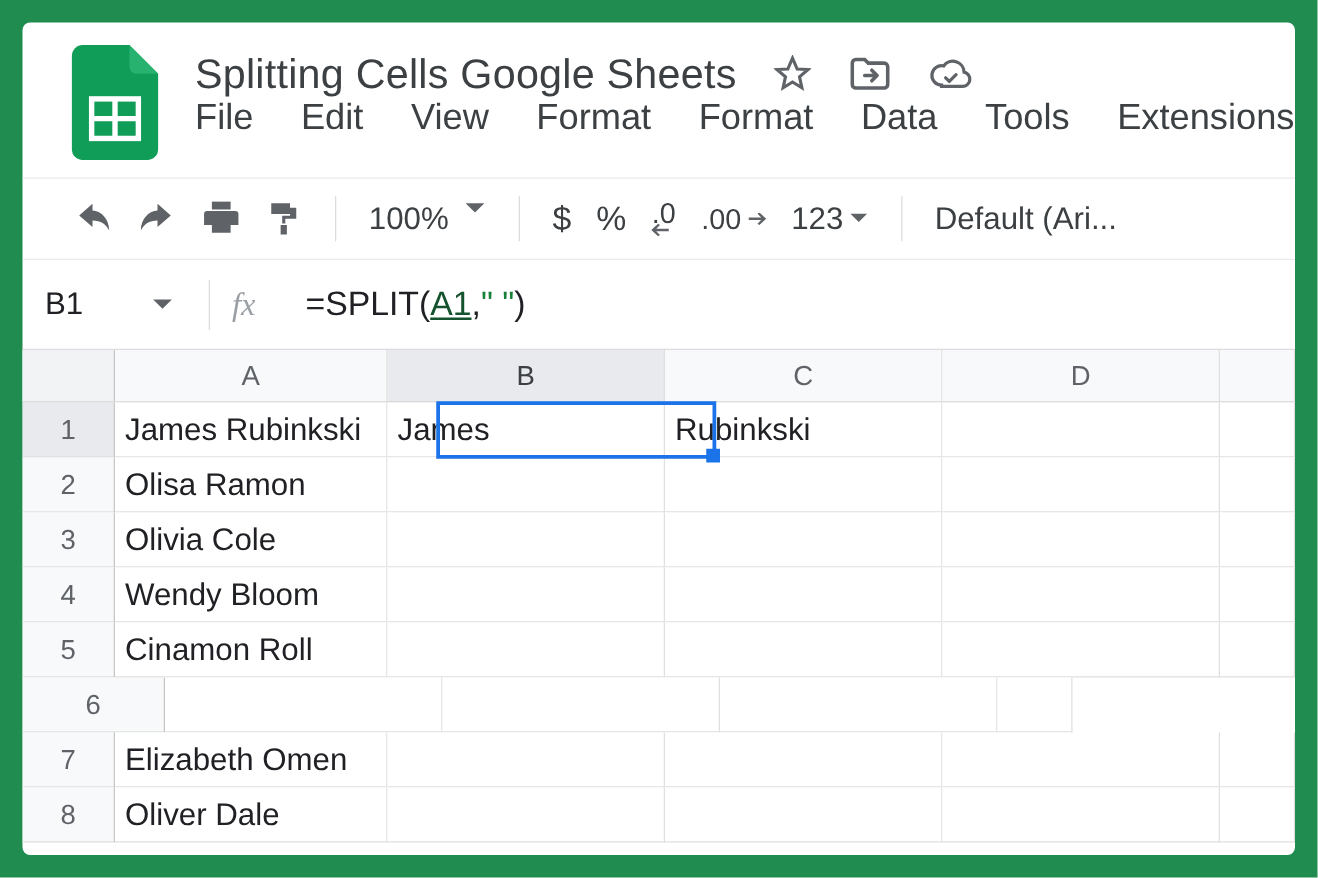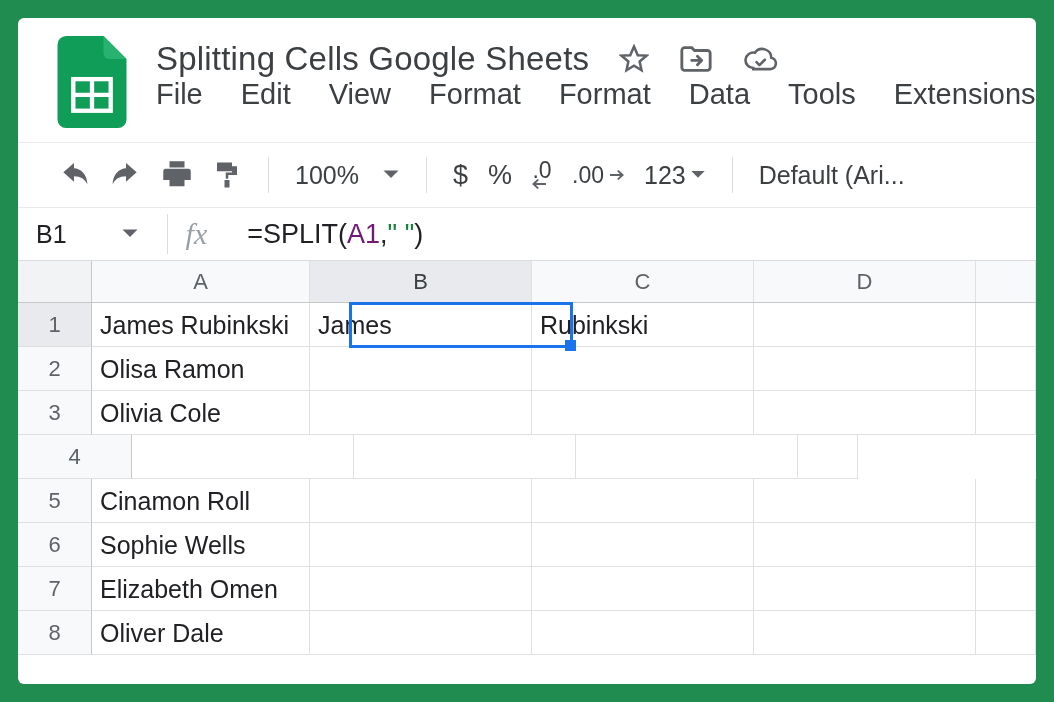--- a/index.html
+++ b/index.html
@@ -69,67 +69,67 @@
     padding: 14px 0 14px 40px;
     color: #5f6368;
     font-size: 25px;
   }
   .toolbar .sep {
     width: 1px; height: 36px;
     background: #dadce0;
     margin: 0 6px;
   }
   .zoom {
-    display: flex; align-items: center; gap: 23px;
+    display: flex; gap: 12px;
     color: #3c4043; font-size: 25px;
   }
   .fmt123 {
     display: flex; align-items: center; gap: 4px;
     color: #3c4043; font-size: 25px;
   }
   .font-name {
     color: #3c4043; font-size: 25px;
     white-space: nowrap; overflow: hidden; text-overflow: ellipsis;
     max-width: 200px;
   }
 
   
   .formula-row {
     display: flex;
     align-items: center;
     border-top: 1px solid #e8eaed;
     border-bottom: 1px solid #dadce0;
-    height: 54px;
+    height: 73px;
     padding-left: 18px;
   }
   .name-box {
     display: flex; align-items: center; gap: 54px;
     font-size: 25px; color: #202124;
     padding-right: 28px;
   }
   .name-box .caret { color: #5f6368; }
   .fx-sep {
     width: 1px; height: 40px; background: #dadce0;
     margin-right: 18px;
   }
   .fx-label {
     font-family: "Times New Roman", serif;
     font-style: italic;
     color: #9aa0a6;
-    font-size: 30px;
+    font-size: 26px;
     margin-right: 40px;
   }
   .formula-text {
     font-size: 27px;
     color: #202124;
     font-family: Arial, sans-serif;
     white-space: pre;
   }
   .formula-text .fn { color: #202124; }
-  .formula-text .ref { color: #701a75; }
+  .formula-text .ref { color: #14532d; text-decoration: underline; }
   .formula-text .lit { color: #188038; }
 
   
   .grid {
     position: relative;
     font-size: 25px;
   }
   .col-headers {
     display: flex;
     height: 42px;
@@ -353,36 +353,36 @@
         <div class="row">
           <div class="rh">3</div>
           <div class="cell wA">Olivia Cole</div>
           <div class="cell wB"></div>
           <div class="cell wC"></div>
           <div class="cell wD"></div>
           <div class="cell wE"></div>
         </div>
         <div class="row">
           <div class="rh">4</div>
+          <div class="cell wA">Wendy Bloom</div>
           <div class="cell wB"></div>
           <div class="cell wC"></div>
           <div class="cell wD"></div>
           <div class="cell wE"></div>
         </div>
         <div class="row">
           <div class="rh">5</div>
           <div class="cell wA">Cinamon Roll</div>
           <div class="cell wB"></div>
           <div class="cell wC"></div>
           <div class="cell wD"></div>
           <div class="cell wE"></div>
         </div>
         <div class="row">
           <div class="rh">6</div>
-          <div class="cell wA">Sophie Wells</div>
           <div class="cell wB"></div>
           <div class="cell wC"></div>
           <div class="cell wD"></div>
           <div class="cell wE"></div>
         </div>
         <div class="row">
           <div class="rh">7</div>
           <div class="cell wA">Elizabeth Omen</div>
           <div class="cell wB"></div>
           <div class="cell wC"></div>

